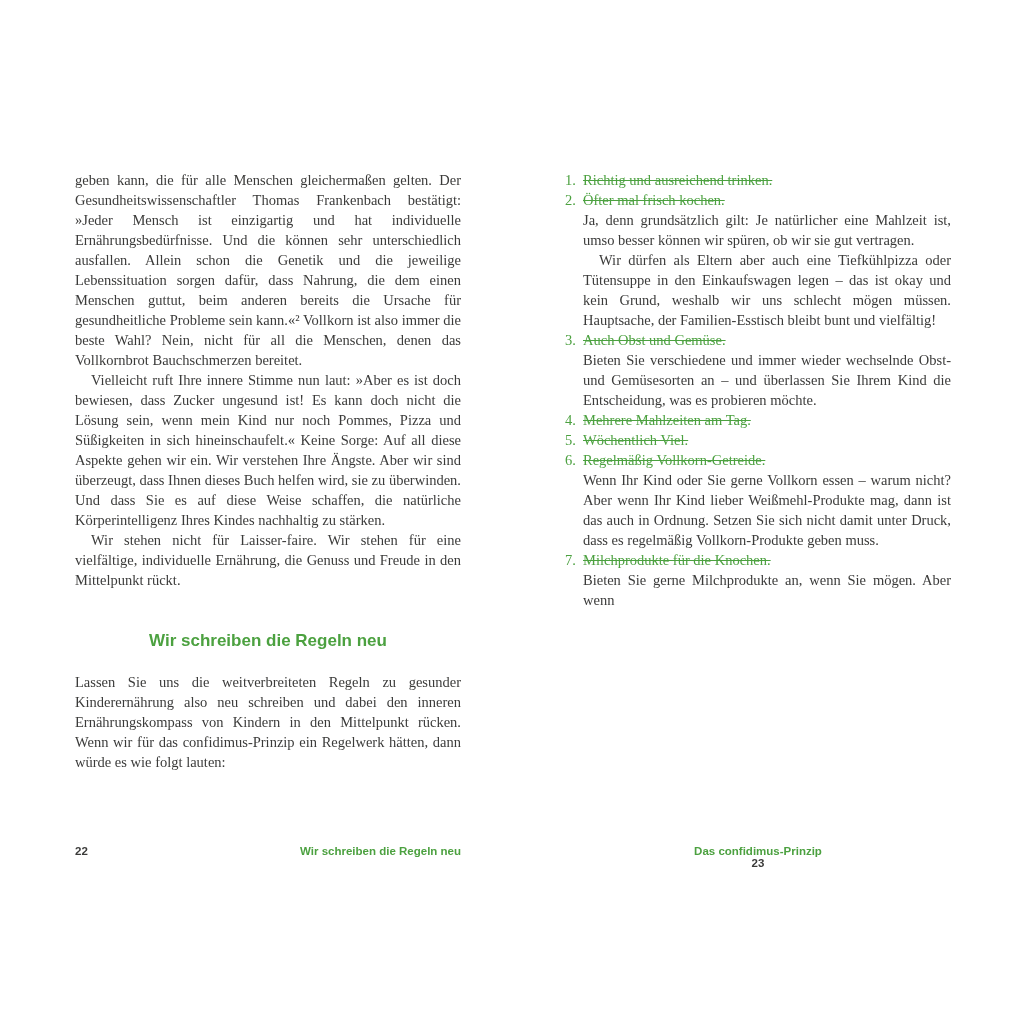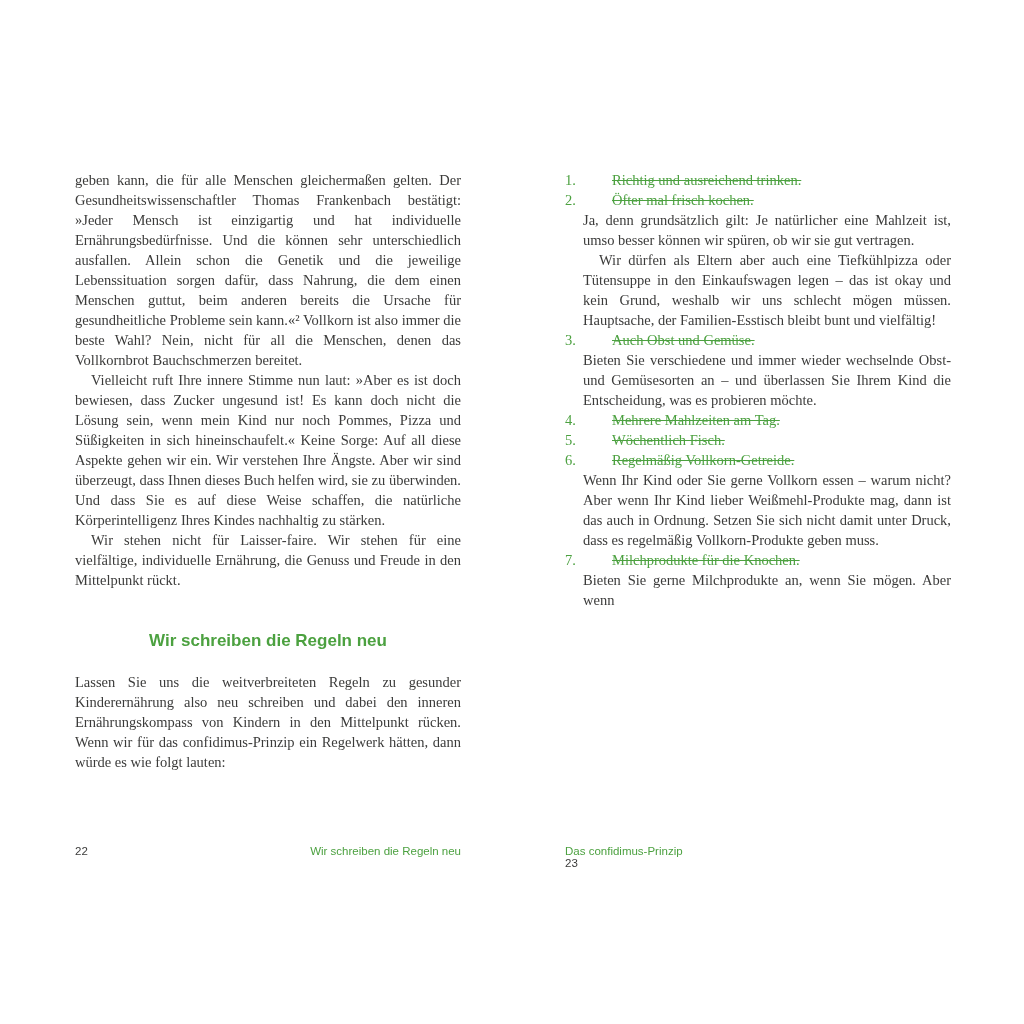--- a/index.html
+++ b/index.html
@@ -18,25 +18,25 @@
   .col-right { left:565px; }
   p { margin:0; }
   p.indent { text-indent:16px; }
   .section-heading {
     font-family:"Liberation Sans", sans-serif; font-weight:bold;
     color:var(--green); font-size:17px; text-align:center;
     margin:40px 0 20px 0; line-height:22px;
   }
   .rule-item { position:relative; padding-left:18px; }
   .rule-number { position:absolute; left:0; top:0; color:var(--green); }
-  .rule-title  { color:var(--green); text-decoration:line-through;margin-left:29px; }
+  .rule-title  { color:var(--green); text-decoration:line-through; }
   .footer {
     position:absolute; top:845px; width:386px;
-    display:flex; justify-content:space-between; align-items:flex-start;
-    font-family:"Liberation Sans", sans-serif; font-weight:normal; font-size:11.5px;
+    display:flex; justify-content:space-between; align-items:center;
+    font-family:"Liberation Sans", sans-serif; font-weight:bold; font-size:11.5px;
   }
   .footer-left  { left:75px; }
   .footer-right { left:565px;flex-direction:column; }
   .page-number   { color:var(--ink); }
   .running-title { color:var(--green); }
 </style>
 </head>
 <body>
 
 <div class="canvas">
@@ -69,21 +69,21 @@
       <p>Bieten Sie verschiedene und immer wieder wechselnde Obst- und Gemüsesorten an – und überlassen Sie Ihrem Kind die Entscheidung, was es probieren möchte.</p>
     </div>
 
     <div class="rule-item">
       <span class="rule-number">4.</span>
       <span class="rule-title">Mehrere Mahlzeiten am Tag.</span>
     </div>
 
     <div class="rule-item">
       <span class="rule-number">5.</span>
-      <span class="rule-title">Wöchentlich Fisch.</span>
+      <span class="rule-title">Wöchentlich Viel.</span>
     </div>
 
     <div class="rule-item">
       <span class="rule-number">6.</span>
       <span class="rule-title">Regelmäßig Vollkorn-Getreide.</span>
       <p>Wenn Ihr Kind oder Sie gerne Vollkorn essen – warum nicht? Aber wenn Ihr Kind lieber Weißmehl-Produkte mag, dann ist das auch in Ordnung. Setzen Sie sich nicht damit unter Druck, dass es regelmäßig Vollkorn-Produkte geben muss.</p>
     </div>
 
     <div class="rule-item">
       <span class="rule-number">7.</span>

